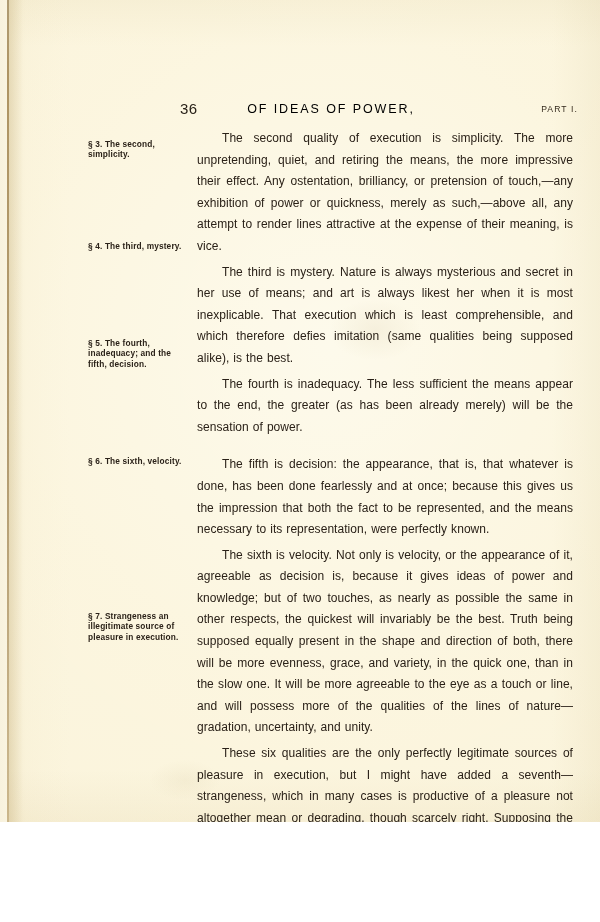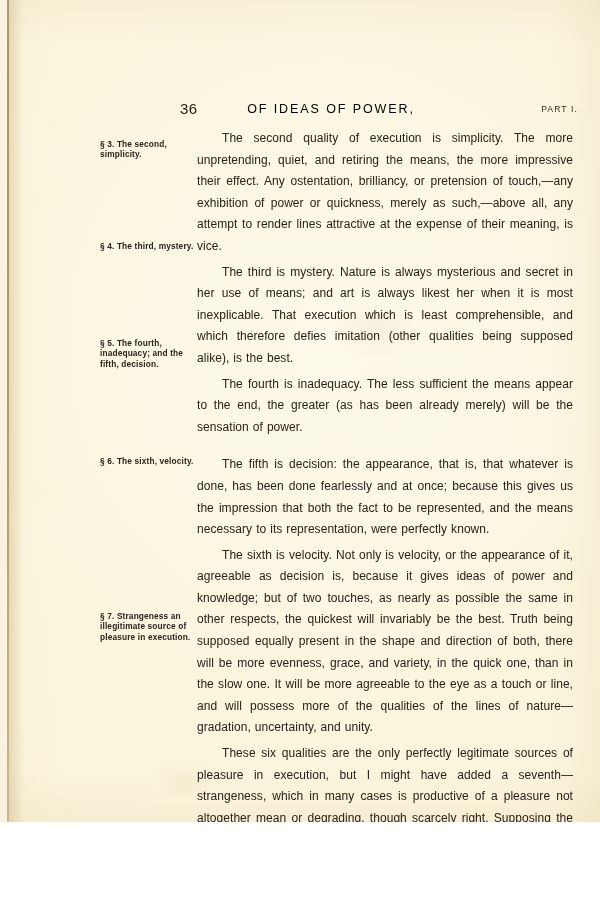--- a/index.html
+++ b/index.html
@@ -128,21 +128,21 @@
     color: #2a2118;
     letter-spacing: 0.05px;
     word-spacing: 0.6px;
   }
   .para + .para { margin-top: 16px; }
   .para.gap-sm { margin-top: 4px; }
 
   
   .sidenote {
     position: absolute;
-    left: 100px;
+    left: 88px;
     width: 104px;
     font-size: 8.3px;
     line-height: 10.4px;
     font-weight: bold;
     color: #2b2219;
     letter-spacing: 0.15px;
   }
   .sn-1 { top: 139px; }
   .sn-2 { top: 241px; }
   .sn-3 { top: 338px; }
@@ -170,20 +170,20 @@
   </div>
 
   <div class="sidenote sn-1">§ 3. The second, simplicity.</div>
   <div class="sidenote sn-2">§ 4. The third, mystery.</div>
   <div class="sidenote sn-3">§ 5. The fourth, inadequacy; and the fifth, decision.</div>
   <div class="sidenote sn-4">§ 6. The sixth, velocity.</div>
   <div class="sidenote sn-5">§ 7. Strangeness an illegitimate source of pleasure in execution.</div>
 
   <div class="body-col">
     <p class="para">The second quality of execution is simplicity. The more unpretending, quiet, and retiring the means, the more impressive their effect. Any ostentation, brilliancy, or pretension of touch,—any exhibition of power or quickness, merely as such,—above all, any attempt to render lines attractive at the expense of their meaning, is vice.</p>
-    <p class="para gap-sm">The third is mystery. Nature is always mysterious and secret in her use of means; and art is always likest her when it is most inexplicable. That execution which is least comprehensible, and which therefore defies imitation (other qualities being supposed alike), is the best.</p>
+    <p class="para gap-sm">The third is mystery. Nature is always mysterious and secret in her use of means; and art is always likest her when it is most inexplicable. That execution which is least comprehensible, and which therefore defies imitation (same qualities being supposed alike), is the best.</p>
     <p class="para gap-sm">The fourth is inadequacy. The less sufficient the means appear to the end, the greater (as has been already merely) will be the sensation of power.</p>
     <p class="para">The fifth is decision: the appearance, that is, that whatever is done, has been done fearlessly and at once; because this gives us the impression that both the fact to be represented, and the means necessary to its representation, were perfectly known.</p>
     <p class="para gap-sm">The sixth is velocity. Not only is velocity, or the appearance of it, agreeable as decision is, because it gives ideas of power and knowledge; but of two touches, as nearly as possible the same in other respects, the quickest will invariably be the best. Truth being supposed equally present in the shape and direction of both, there will be more evenness, grace, and variety, in the quick one, than in the slow one. It will be more agreeable to the eye as a touch or line, and will possess more of the qualities of the lines of nature—gradation, uncertainty, and unity.</p>
     <p class="para gap-sm">These six qualities are the only perfectly legitimate sources of pleasure in execution, but I might have added a seventh—strangeness, which in many cases is productive of a pleasure not altogether mean or degrading, though scarcely right. Supposing the other higher qualities first secured, it adds in no small degree to our impression of the artist's knowledge, if the means used be such as we should never have thought of, or should have thought adapted to a contrary effect. Let us, for instance, compare the execution of the bull's head in the left hand lowest corner of the Adoration of the Magi, in the Museum at Antwerp, with that in</p>
   </div>
 
 </div>
 
 </body></html>

